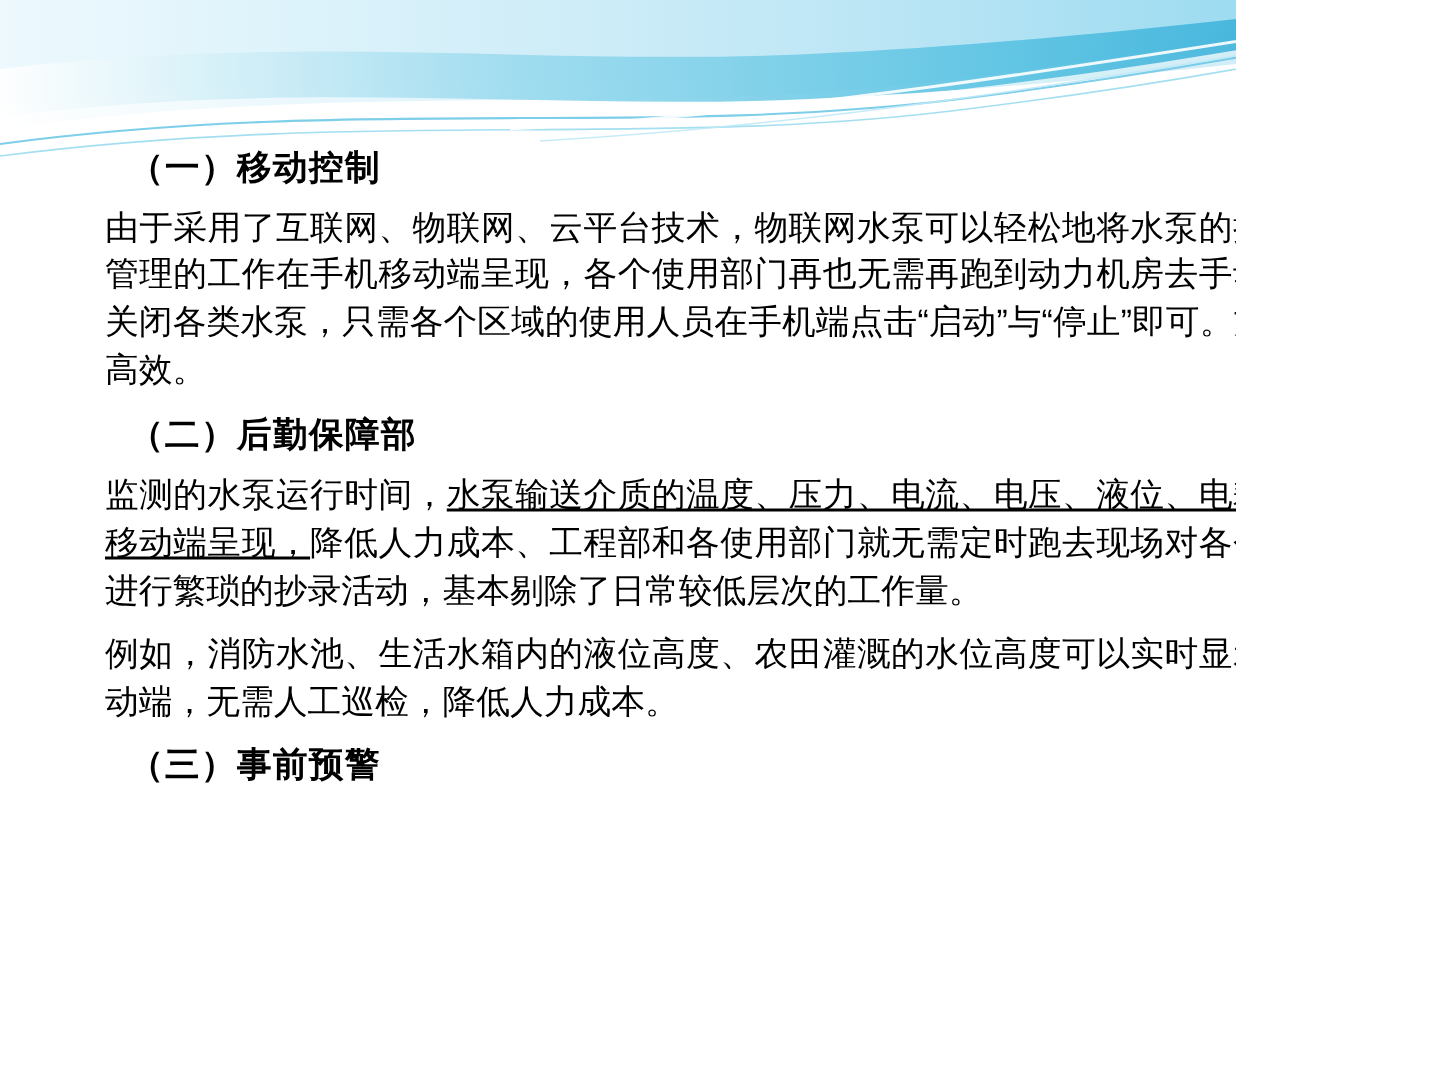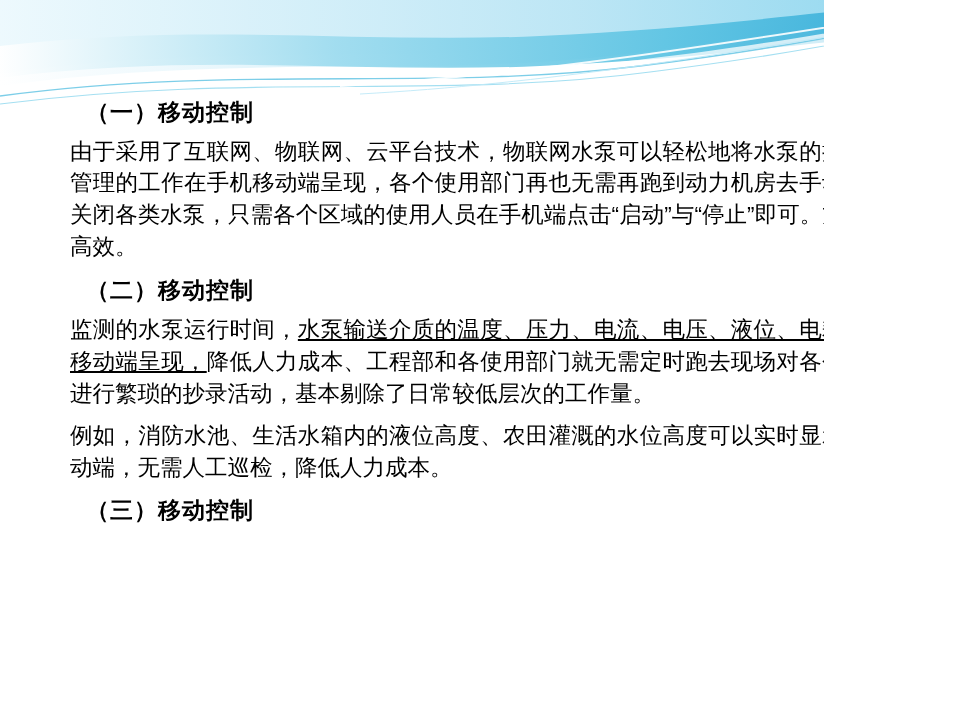--- a/index.html
+++ b/index.html
@@ -99,23 +99,23 @@
   </svg>
 
   <div id="content">
 
     <div class="block">
       <div class="heading">（一）移动控制</div>
       <div class="para">由于采用了互联网、物联网、云平台技术，物联网水泵可以轻松地将水泵的控制与管理的工作在手机移动端呈现，各个使用部门再也无需再跑到动力机房去手动开启关闭各类水泵，只需各个区域的使用人员在手机端点击“启动”与“停止”即可。方便而高效。</div>
     </div>
 
     <div class="block">
-      <div class="heading">（二）移动控制</div>
+      <div class="heading">（二）后勤保障部</div>
       <div class="para"><span>监测的水泵运行时间，</span><span class="u">水泵输送介质的温度、压力、电流、电压、液位、电耗均在移动端呈现，</span><span>降低人力成本、工程部和各使用部门就无需定时跑去现场对各个区域进行繁琐的抄录活动，基本剔除了日常较低层次的工作量。</span></div>
       <div class="para">例如，消防水池、生活水箱内的液位高度、农田灌溉的水位高度可以实时显示在移动端，无需人工巡检，降低人力成本。</div>
     </div>
 
     <div class="block">
-      <div class="heading">（三）移动控制</div>
+      <div class="heading">（三）事前预警</div>
     </div>
 
   </div>
 </div>
 
 </body></html>

